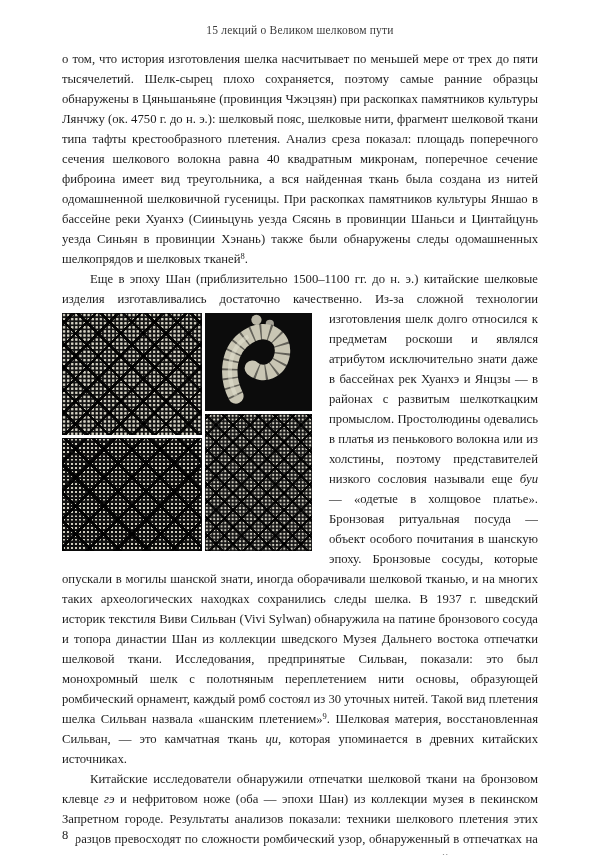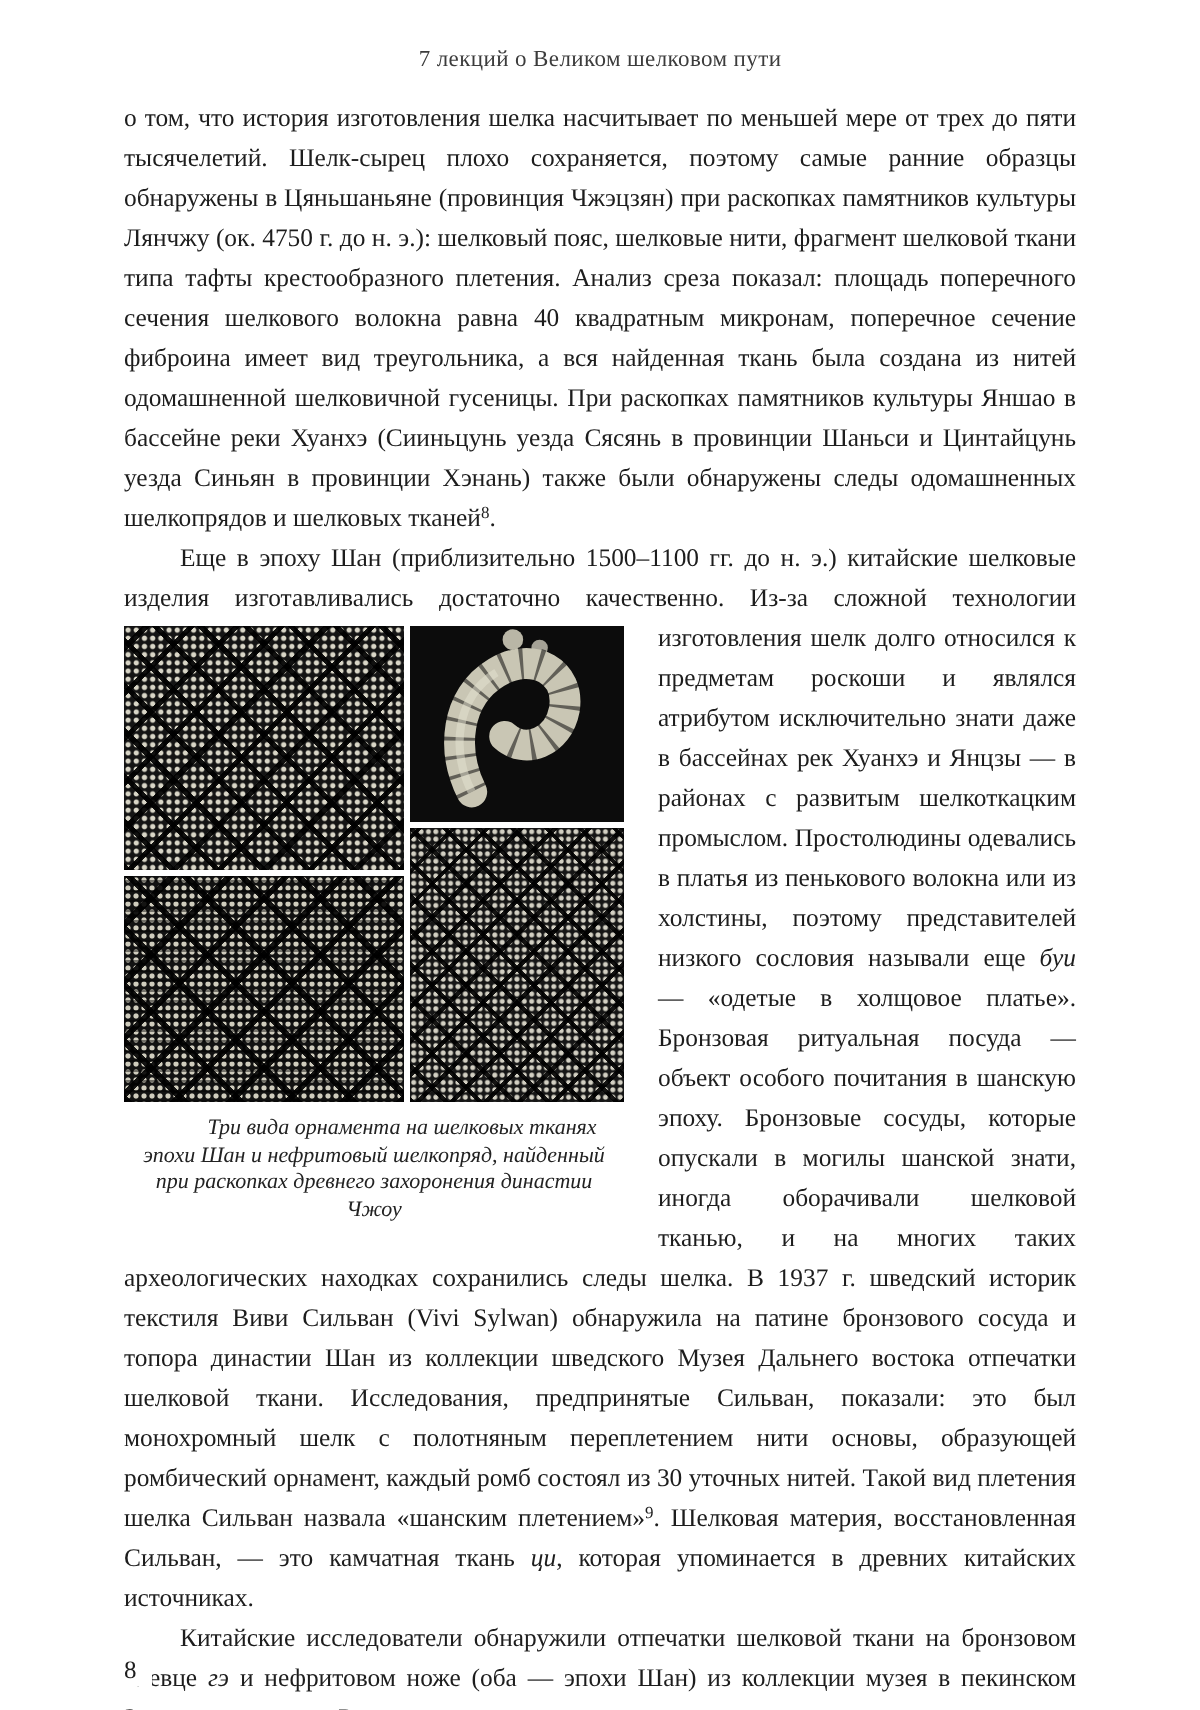--- a/index.html
+++ b/index.html
@@ -103,21 +103,21 @@
     color:#1d1d1d;
     background:#ffffff;
     padding:1px 8px 0 0;
   }
 </style>
 </head>
 <body>
 
 <div class="page">
 
-  <div class="running-header">7 лекций о Великом шелковом пути</div>
+  <div class="running-header">15 лекций о Великом шелковом пути</div>
 
   <main class="body-text">
 
     <p><span>о том, что история изготовления шелка насчитывает по меньшей мере от трех до пяти тысячелетий. Шелк-сырец плохо сохраняется, поэтому самые ранние образцы обнаружены в Цяньшаньяне (провинция Чжэцзян) при раскопках памятников культуры Лянчжу (ок. 4750 г. до н. э.): шелковый пояс, шелковые нити, фрагмент шелковой ткани типа тафты крестообразного плетения. Анализ среза показал: площадь поперечного сечения шелкового волокна равна 40 квадратным микронам, поперечное сечение фиброина имеет вид треугольника, а вся найденная ткань была создана из нитей одомашненной шелковичной гусеницы. При раскопках памятников культуры Яншао в бассейне реки Хуанхэ (Сииньцунь уезда Сясянь в провинции Шаньси и Цинтайцунь уезда Синьян в провинции Хэнань) также были обнаружены следы одомашненных шелкопрядов и шелковых тканей</span><sup class="fn">8</sup><span>.</span></p>
 
     <p class="indent"><span>Еще в эпоху Шан (приблизительно 1500–1100 гг. до н. э.) китайские шелковые изделия изготавливались достаточно качественно. Из-за сложной технологии изготовления </span><span class="fig">
           <span class="fig-grid">
             <span class="col left">
               <span class="img pattern-a"></span>
               <span class="img pattern-b"></span>
@@ -129,21 +129,20 @@
                   <circle cx="50" cy="8" r="5" fill="#b9b6a6"></circle>
                   <circle cx="63" cy="12" r="4" fill="#a5a296"></circle>
                   <path d="M30 82 C20 62 22 36 42 24 C60 13 78 24 75 42 C72 58 56 64 46 55" fill="none" stroke="#c9c6b4" stroke-width="15" stroke-linecap="round"></path>
                   <path d="M30 82 C20 62 22 36 42 24 C60 13 78 24 75 42 C72 58 56 64 46 55" fill="none" stroke="#0c0c0c" stroke-width="16" stroke-dasharray="1.6 7" opacity="0.55"></path>
                   <path d="M30 82 C20 62 22 36 42 24" fill="none" stroke="#e6e3d2" stroke-width="4" opacity="0.5"></path>
                 </svg>
               </span>
               <span class="img pattern-c"></span>
             </span>
           </span>
-          <span class="fig-caption">Три вида орнамента на шелковых тканях эпохи Шан и нефритовый шелкопряд, найденный при раскопках древнего захоронения династии Чжоу</span>
         </span><span>шелк долго относился к предметам роскоши и являлся атрибутом исключительно знати даже в бассейнах рек Хуанхэ и Янцзы — в районах с развитым шелкоткацким промыслом. Простолюдины одевались в платья из пенькового волокна или из холстины, поэтому представителей низкого сословия называли еще </span><i class="term">буи</i><span> — «одетые в холщовое платье». Бронзовая ритуальная посуда — объект особого почитания в шанскую эпоху. Бронзовые сосуды, которые опускали в могилы шанской знати, иногда оборачивали шелковой тканью, и на многих таких археологических находках сохранились следы шелка. В 1937 г. шведский историк текстиля Виви Сильван (Vivi Sylwan) обнаружила на патине бронзового сосуда и топора династии Шан из коллекции шведского Музея Дальнего востока отпечатки шелковой ткани. Исследования, предпринятые Сильван, показали: это был монохромный шелк с полотняным переплетением нити основы, образующей ромбический орнамент, каждый ромб состоял из 30 уточных нитей. Такой вид плетения шелка Сильван назвала «шанским плетением»</span><sup class="fn">9</sup><span>. Шелковая материя, восстановленная Сильван, — это камчатная ткань </span><i class="term">ци</i><span>, которая упоминается в древних китайских источниках.</span></p>
 
     <p class="indent"><span>Китайские исследователи обнаружили отпечатки шелковой ткани на бронзовом клевце </span><i class="term">гэ</i><span> и нефритовом ноже (оба — эпохи Шан) из коллекции музея в пекинском Запретном городе. Результаты анализов показали: техники шелкового плетения этих образцов превосходят по сложности ромбический узор, обнаруженный в отпечатках на утвари из шведского Музея Дальнего Востока. Например, каждый прямоугольник ортогонального орнамента состоял из 35 основных и 28 уточных нитей; узор</span></p>
 
   </main>
 
   <div class="page-number">8</div>
 
 </div>
 

